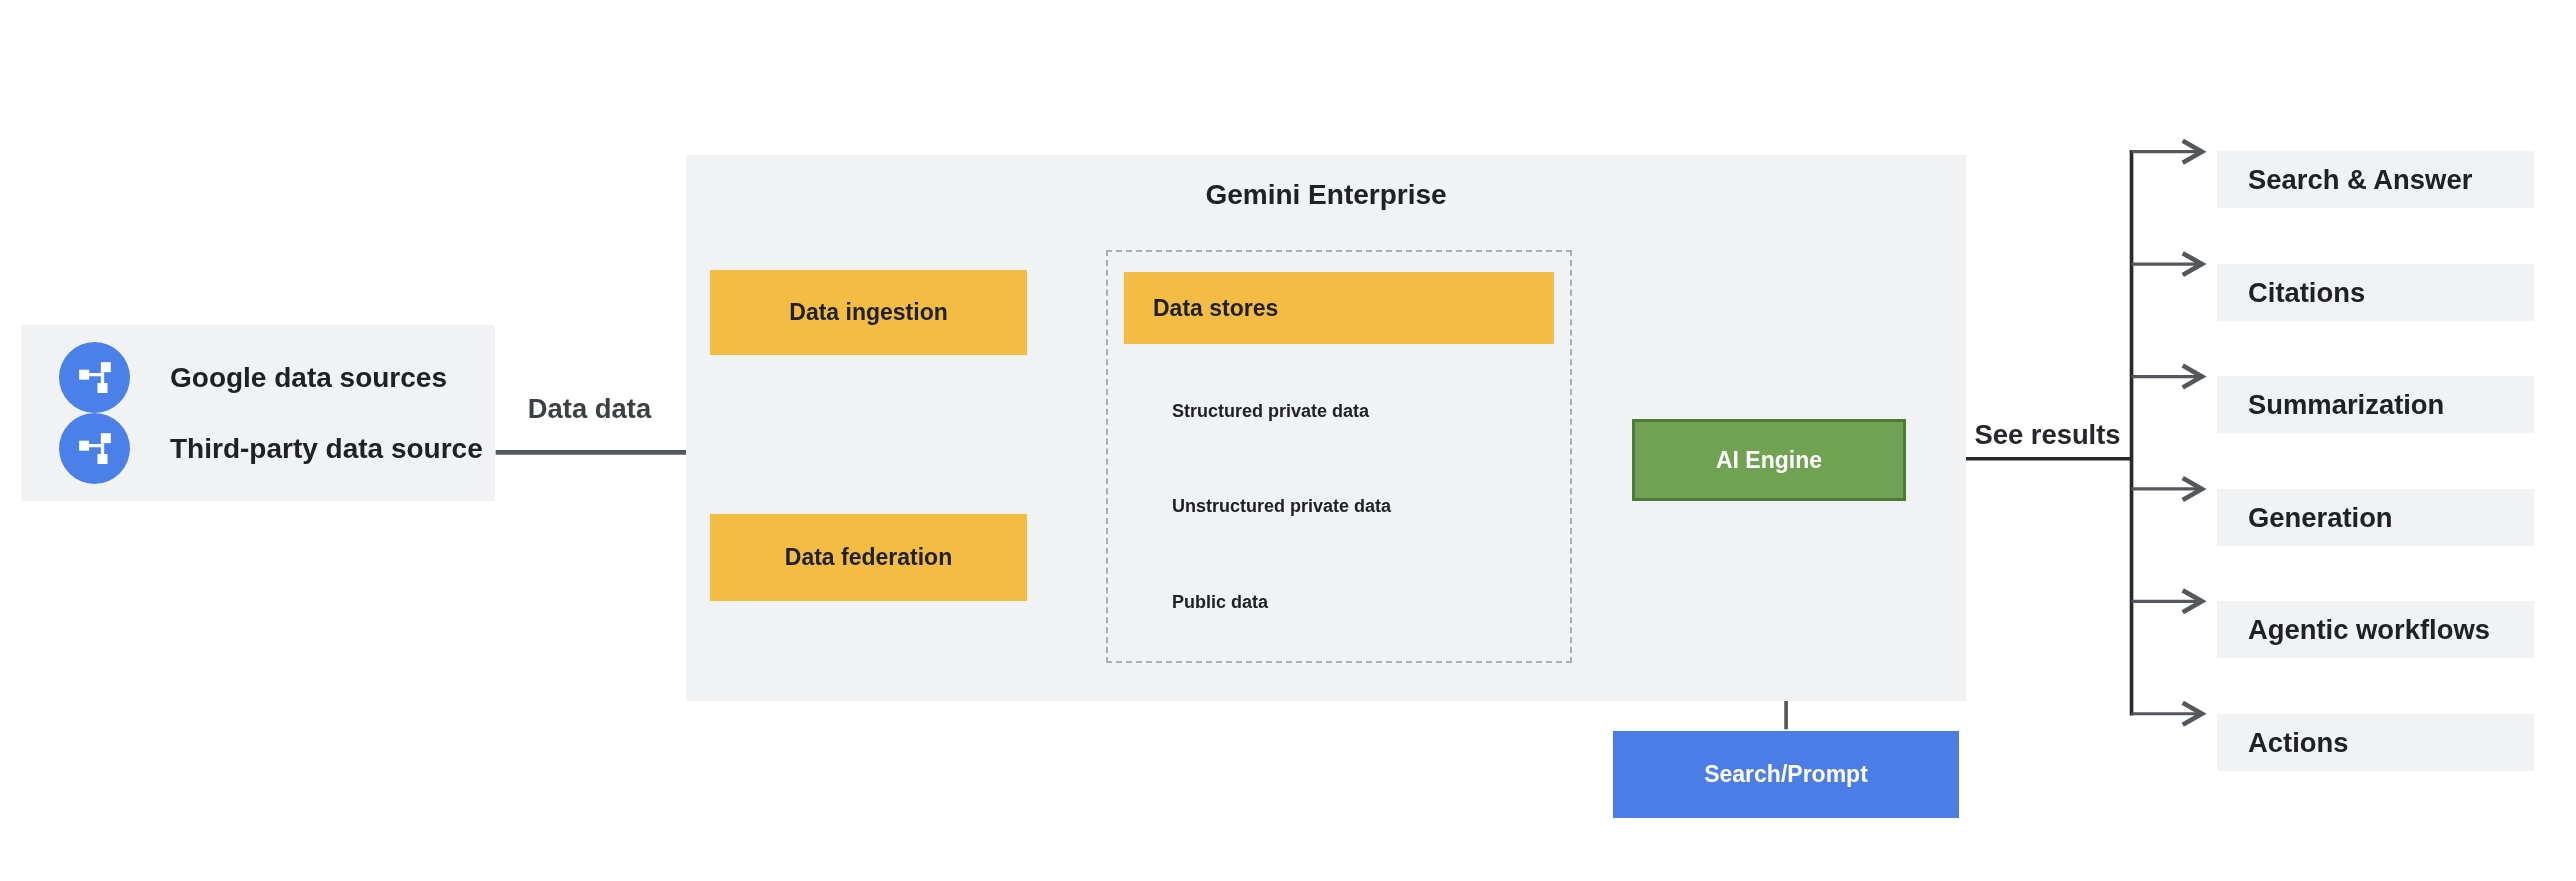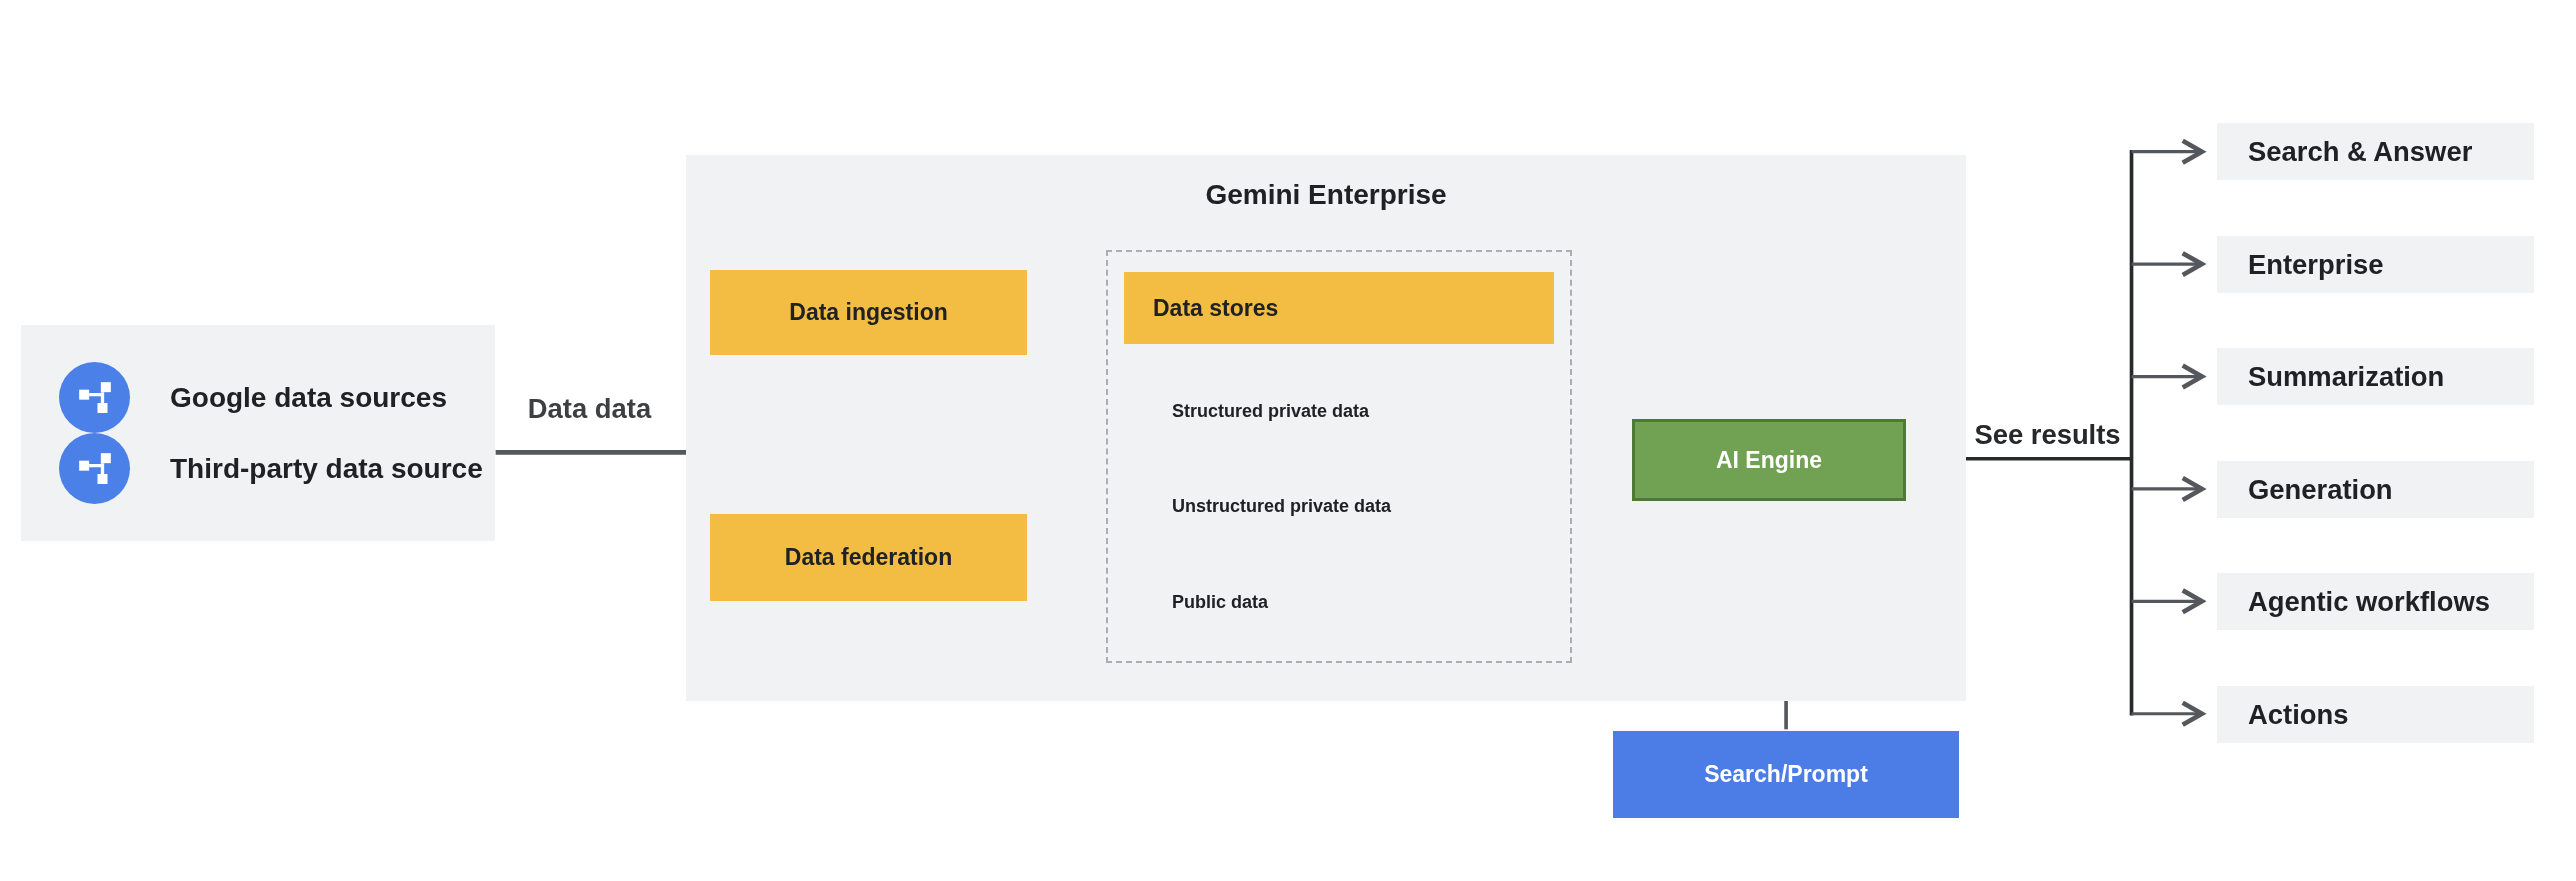--- a/index.html
+++ b/index.html
@@ -7,21 +7,21 @@
     --blue:#4C7DE6; --icon-blue:#4A80E8; --line:#54585C; --dark-line:#27292B;
     --text:#202124; --label:#3C4043;
   }
   *{margin:0;padding:0;box-sizing:border-box;}
   html,body{width:2576px;height:881px;background:#ffffff;overflow:hidden;
     font-family:"Liberation Sans",sans-serif;color:var(--text);}
   .abs{position:absolute;}
   #stage{position:relative;width:2576px;height:881px;background:#fff;}
 
   
-  .sources-panel{left:21px;top:325px;width:474px;height:216px;background:var(--panel);
+  .sources-panel{left:21px;top:325px;width:474px;height:176px;background:var(--panel);
     display:flex;flex-direction:column;justify-content:center;padding-left:38px;}
   .source-row{display:flex;align-items:center;gap:40px;}
   .source-icon{width:71px;height:71px;border-radius:50%;background:var(--icon-blue);
     display:flex;align-items:center;justify-content:center;flex:0 0 auto;}
   .source-icon svg{width:40px;height:40px;}
   .source-label{font-size:28px;font-weight:700;white-space:nowrap;}
 
   
   .flow-label{font-size:27.4px;font-weight:700;color:var(--label);text-align:center;white-space:nowrap;}
   .send-data{left:498px;top:393px;width:183px;}
@@ -45,21 +45,21 @@
     transform:translateY(-50%);margin-left:18px;}
   .store-item.i0{top:411px;} .store-item.i1{top:506px;} .store-item.i2{top:602px;}
 
   .ai-engine{left:1632px;top:419px;width:274px;height:82px;background:var(--green);
     border:3.7px solid var(--green-border);color:#ffffff;}
   .search-prompt{left:1613px;top:731px;width:346px;height:87px;background:var(--blue);color:#ffffff;}
 
   
   .output-box{left:2217px;width:317px;height:57px;background:var(--panel);
     display:flex;align-items:center;padding-left:31px;
-    font-size:27.4px;font-weight:700;color:var(--text);white-space:nowrap;}
+    font-size:27.4px;font-weight:700;color:var(--text);white-space:nowrap;margin-top:28px;}
   .o0{top:123px;} .o1{top:236px;} .o2{top:348px;} .o3{top:461px;} .o4{top:573px;} .o5{top:686px;}
 
   
   #wires{left:0;top:0;width:2576px;height:881px;pointer-events:none;}
   .wire{stroke:var(--line);stroke-width:5;fill:none;}
   .wire.thin{stroke-width:4;}
   .wire.dark{stroke:var(--dark-line);stroke-width:4;}
   .branch{stroke:var(--line);stroke-width:3.5;fill:none;}
   .tri{fill:var(--line);}
   .chev{fill:none;stroke:var(--line);stroke-width:1.7;}
@@ -144,20 +144,20 @@
   <div class="store-item i1">Unstructured private data</div>
   <div class="store-item i2">Public data</div>
 
   <div class="abs node ai-engine">AI Engine</div>
 
   <div class="abs flow-label see-results">See results</div>
 
   <div class="abs node search-prompt">Search/Prompt</div>
 
   <div class="abs output-box o0">Search &amp; Answer</div>
-  <div class="abs output-box o1">Enterprise</div>
+  <div class="abs output-box o1">Citations</div>
   <div class="abs output-box o2">Summarization</div>
   <div class="abs output-box o3">Generation</div>
   <div class="abs output-box o4">Agentic workflows</div>
   <div class="abs output-box o5">Actions</div>
 
 </div>
 
 
 </body></html>

